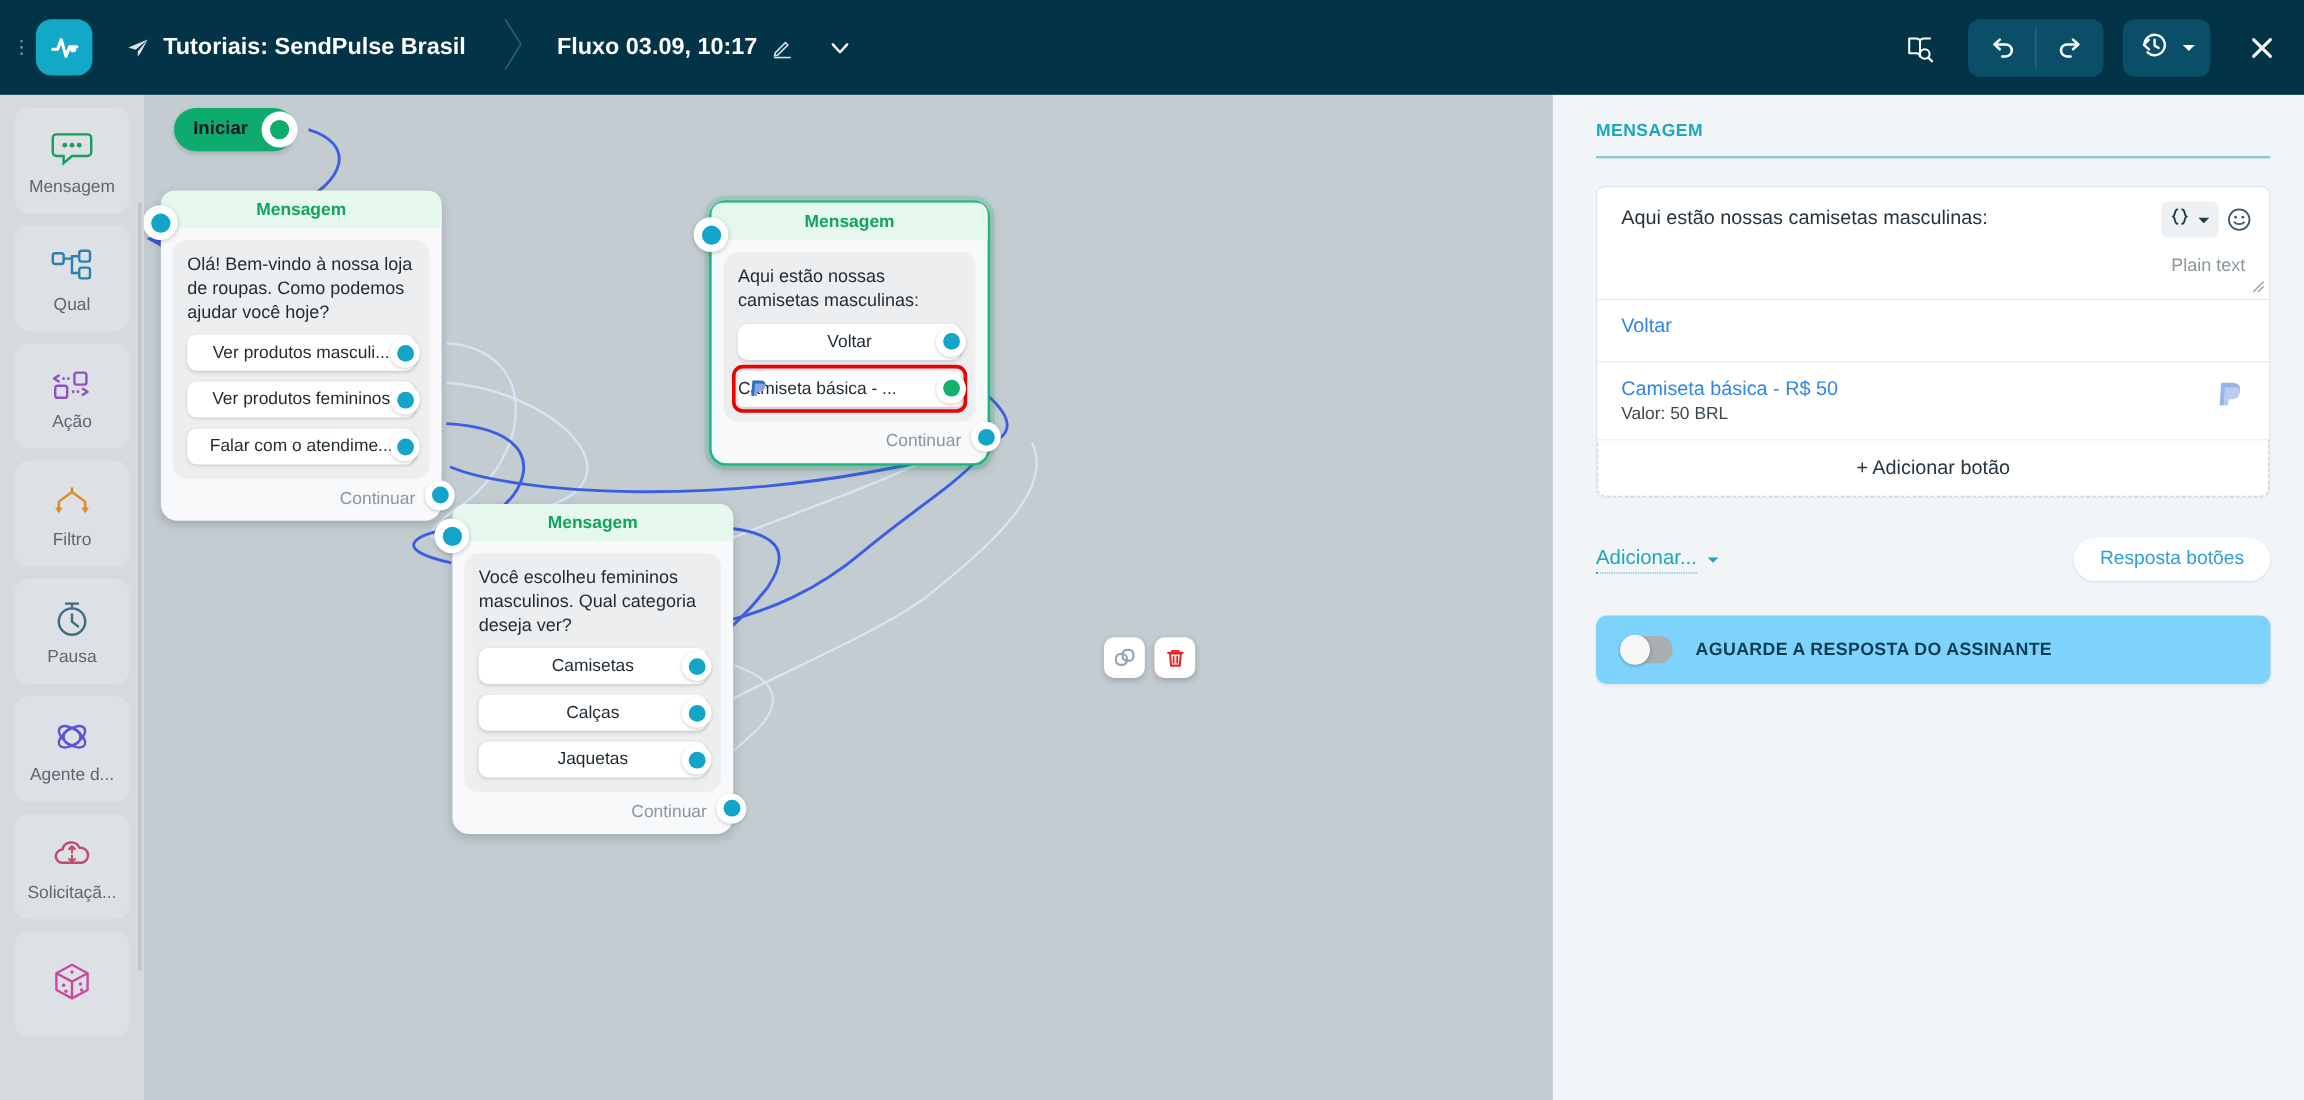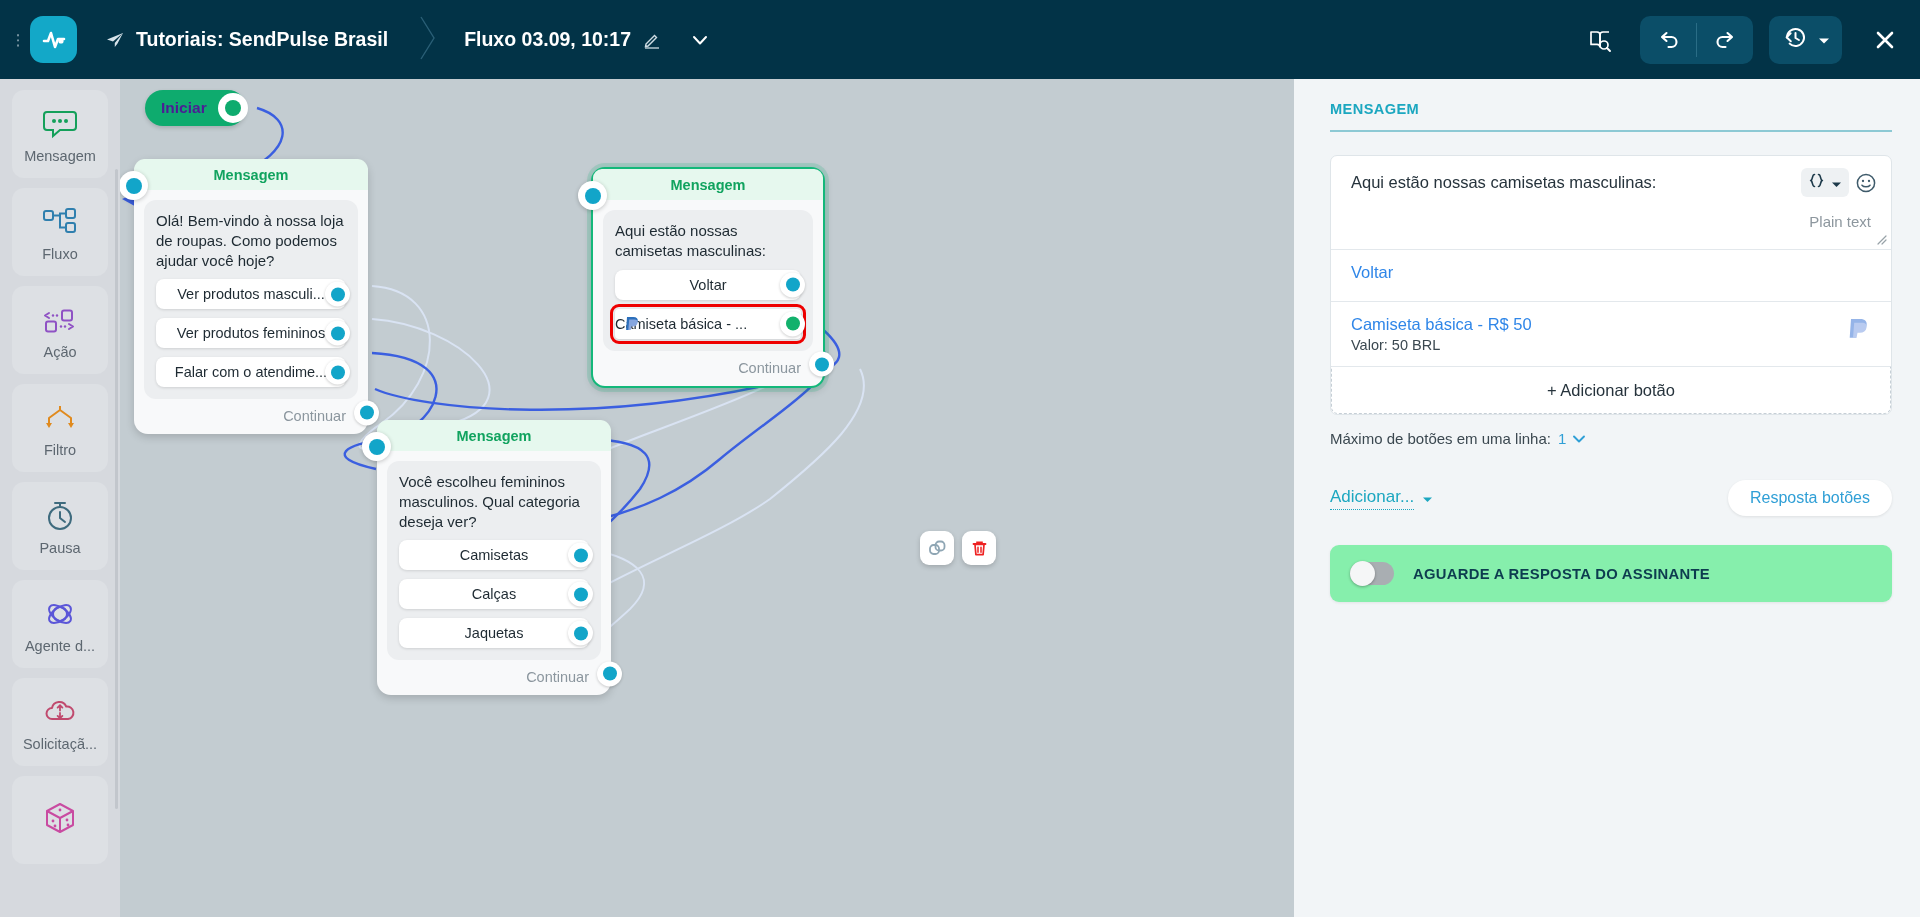--- a/index.html
+++ b/index.html
@@ -90,21 +90,21 @@
     position: absolute; left: 120px; top: 79px; width: 1174px; height: 838px;
     background: #c3ccd1; overflow: hidden;
   }
   .edges { position: absolute; left: 0; top: 0; width: 1174px; height: 838px; }
 
   .start-pill {
     position: absolute; left: 25px; top: 11px; width: 101px; height: 36px;
     background: #0eab6e; border-radius: 18px; display: flex; align-items: center;
     padding-left: 16px; cursor: pointer; box-shadow: 0 2px 4px rgba(0,0,0,.16);
   }
-  .start-pill .t { color: #4c1d95; font-size: 15.5px; font-weight: bold; }
+  .start-pill .t { color: #0f172a; font-size: 15.5px; font-weight: bold; }
   .start-dot {
     position: absolute; right: -2px; top: 3px; width: 30px; height: 30px;
     background: #fff; border-radius: 50%; display:flex; align-items:center; justify-content:center;
   }
   .start-dot i { width: 16px; height: 16px; background: #0eab6e; border-radius: 50%; display:block; }
 
   .node {
     position: absolute; background: #f8f9fa; border-radius: 14px;
     box-shadow: 0 3px 9px rgba(0,0,0,.17); padding-bottom: 8px;
   }
@@ -197,21 +197,21 @@
   .addrow { display: flex; align-items: center; margin-top: 33px; }
   .adddd { display: flex; align-items: center; cursor: pointer; }
   .adddd .t { font-size: 17px; color: #1ca7c0; border-bottom: 1.5px dotted #1ca7c0; padding-bottom: 2px; }
   .adddd .tri { margin-left: 8px; }
   .quickreply {
     margin-left: auto; background: #fff; border-radius: 20px; padding: 9px 22px;
     font-size: 16px; color: #2f9fd6; cursor: pointer; box-shadow: 0 1px 3px rgba(0,0,0,.09);
   }
 
   .togglecard {
-    margin-top: 29px; background: #86efac; border-radius: 9px; height: 57px;
+    margin-top: 29px; background: #7dd3fc; border-radius: 9px; height: 57px;
     display: flex; align-items: center; padding-left: 20px; box-shadow: 0 1px 3px rgba(0,0,0,.07);
   }
   .tgl {
     width: 44px; height: 23px; background: #a9aeb2; border-radius: 12px; position: relative; cursor: pointer;
   }
   .tgl i {
     position: absolute; left: 0px; top: -1px; width: 25px; height: 25px; border-radius: 50%;
     background: #f5f6f7; box-shadow: 0 1px 3px rgba(0,0,0,.3); display: block;
   }
   .togglecard .lb { font-size: 14.8px; font-weight: bold; color: #0d3c4f; margin-left: 19px; letter-spacing: .3px; }
@@ -344,21 +344,21 @@
 
     <div class="side-item">
       <span class="sico">
         <svg width="38" height="30" viewBox="0 0 38 30">
           <rect x="3" y="4" width="9" height="9" rx="2" fill="none" stroke="#2f7fae" stroke-width="2"></rect>
           <rect x="25" y="2" width="9" height="9" rx="2" fill="none" stroke="#2f7fae" stroke-width="2"></rect>
           <rect x="25" y="16" width="9" height="9" rx="2" fill="none" stroke="#2f7fae" stroke-width="2"></rect>
           <path d="M12 8.5 h7 v-2 h6 M19 8.5 v12 h6" fill="none" stroke="#2f7fae" stroke-width="2"></path>
         </svg>
       </span>
-      <span class="slabel">Fluxo</span>
+      <span class="slabel">Qual</span>
     </div>
 
     <div class="side-item">
       <span class="sico">
         <svg width="38" height="30" viewBox="0 0 38 30">
           <path d="M8 8 L4 10.5 L8 13" fill="none" stroke="#8f52c4" stroke-width="2" stroke-linecap="round" stroke-linejoin="round"></path>
           <circle cx="12" cy="10.5" r="1.2" fill="#8f52c4"></circle>
             <circle cx="16" cy="10.5" r="1.2" fill="#8f52c4"></circle>
           <rect x="21" y="5.5" width="10" height="10" rx="2" fill="none" stroke="#8f52c4" stroke-width="2"></rect>
           <rect x="5" y="16.5" width="10" height="10" rx="2" fill="none" stroke="#8f52c4" stroke-width="2"></rect>
@@ -636,29 +636,20 @@
               <path d="M7.2 6.8 h7.6 c3.8 0 5.3 1.9 4.7 5 c-.6 3.2 -3.1 5 -6.6 5 h-2.4 l-1 5.2 h-3.5 z" fill="#b9cbf0"></path>
             </svg>
           </div>
         </div>
 
         <div class="add-btn-row">
           <span>+ Adicionar botão</span>
         </div>
       </div>
 
-      <div class="maxrow">
-        <span class="lb">Máximo de botões em uma linha:</span>
-        <span class="val">1</span>
-        <span class="cv">
-          <svg width="14" height="10" viewBox="0 0 14 10">
-              <path d="M2 2.5 L7 7.5 L12 2.5" fill="none" stroke="#2f9fd6" stroke-width="1.9" stroke-linecap="round" stroke-linejoin="round"></path>
-            </svg>
-        </span>
-      </div>
 
       <div class="addrow">
         <div class="adddd">
           <span class="t">Adicionar...</span>
           <span class="tri">
             <svg width="11" height="7" viewBox="0 0 11 7">
                 <path d="M1 1.5 L5.5 6 L10 1.5 Z" fill="#1ca7c0"></path>
               </svg>
           </span>
         </div>

